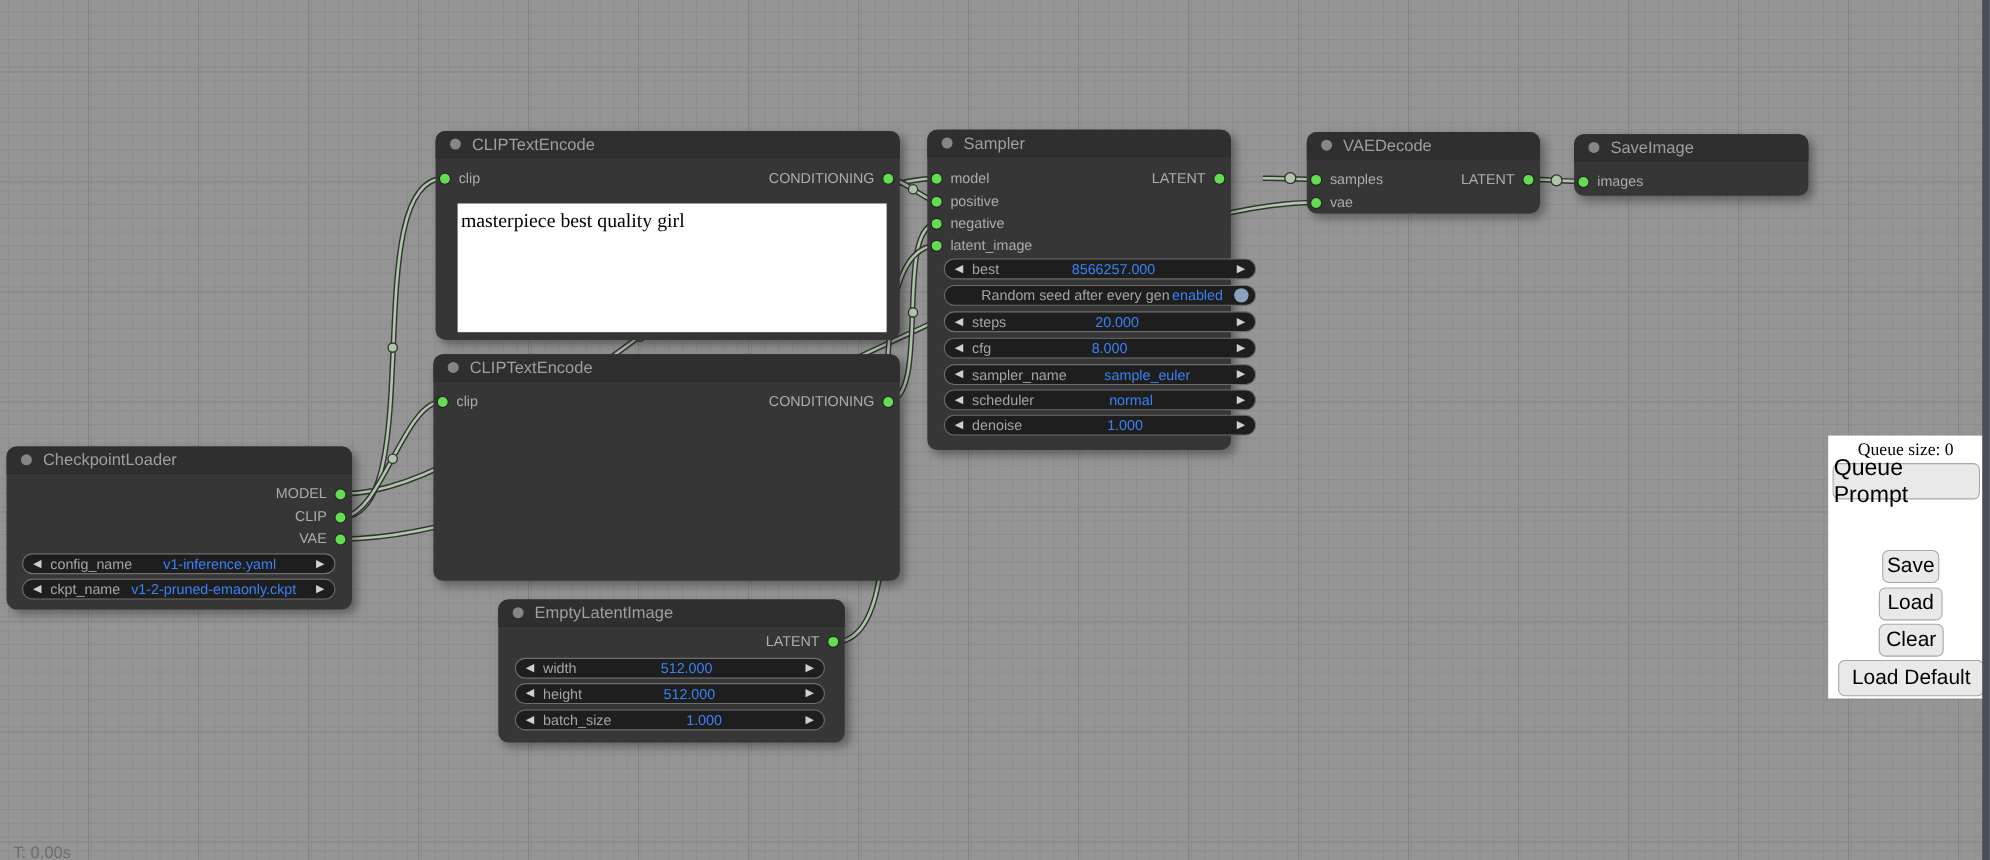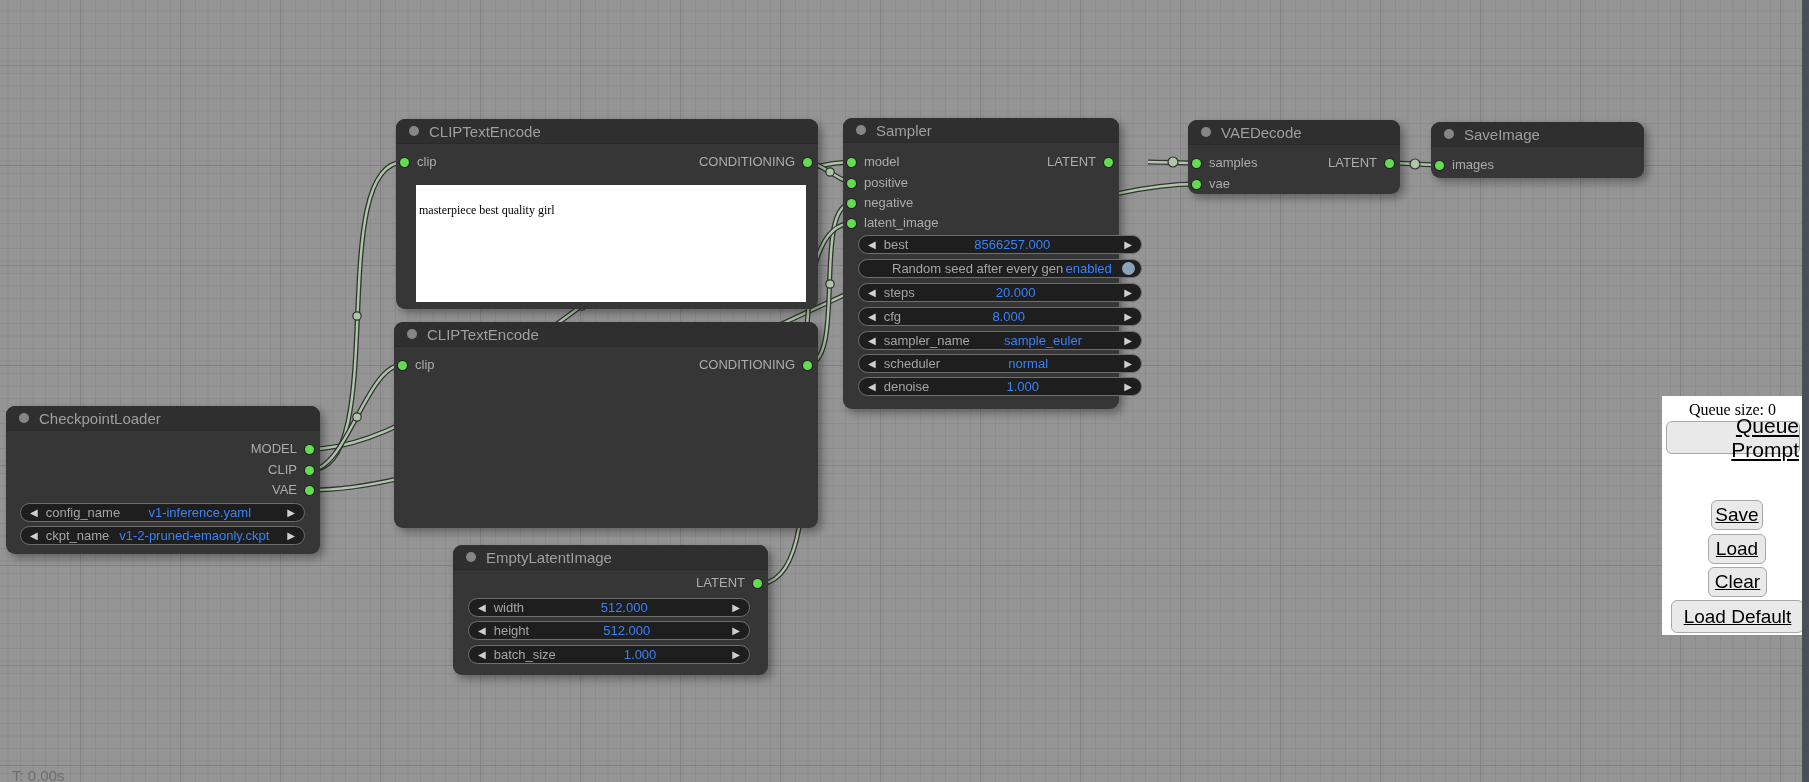--- a/index.html
+++ b/index.html
@@ -34,28 +34,28 @@
   .slot.out .sdot{right:0;}
   .widget{position:absolute;height:19px;background:#1e1e1e;border:1px solid #6e6e6e;
         border-radius:11px;display:flex;align-items:center;box-sizing:border-box;
         font-size:13px;color:#a5a5a5;padding:0 9px;}
   .warrow{font-size:10px;color:#cfcfcf;line-height:19px;flex:0 0 auto;}
   .wlabel{margin-left:8px;flex:0 0 auto;}
   .wvalue{flex:1 1 auto;text-align:center;margin-right:8px;color:#3b82f6;}
   .widget.toggle .wlabel{margin-left:24px;}
   .toggle-circle{flex:0 0 auto;width:13px;height:13px;border-radius:50%;background:#8ba2bc;margin-right:-3px;}
   .ta{position:absolute;background:#ffffff;border:none;resize:none;outline:none;
-        font-family:"Liberation Serif",serif;font-size:12px;color:#000;padding:18px 3px;box-sizing:border-box;}
+        font-family:"Liberation Serif",serif;font-size:18px;color:#000;padding:5px 3px;box-sizing:border-box;}
 
   #menu-panel{position:absolute;left:1662px;top:396px;width:141px;height:239px;background:#ffffff;z-index:3;}
   #queue-size{position:absolute;left:0;top:5px;width:100%;text-align:center;
         font-family:"Liberation Serif",serif;font-size:16px;color:#000;}
   .mbtn{position:absolute;background:#e9e9e9;border:1px solid #a8a8a8;border-radius:6px;
-        color:#000;text-align:right;box-sizing:border-box;font-family:"Liberation Sans",sans-serif;
-        display:flex;align-items:center;justify-content:center;text-decoration:underline;}
+        color:#000;text-align:left;box-sizing:border-box;font-family:"Liberation Sans",sans-serif;
+        display:flex;align-items:center;justify-content:center;}
   #btn-queue{left:4px;top:25px;width:134px;height:33px;font-size:21px;}
   #btn-save{left:49px;top:104px;width:52px;height:30px;font-size:19px;}
   #btn-load{left:46px;top:138px;width:58px;height:30px;font-size:19px;}
   #btn-clear{left:46px;top:171px;width:59px;height:30px;font-size:19px;}
   #btn-loaddefault{left:9px;top:204px;width:133px;height:33px;font-size:19px;}
 
   #right-strip{position:absolute;right:0;top:0;width:7px;height:782px;background:#4a4e58;z-index:4;}
   #timer-label{position:absolute;left:12px;top:767px;font-size:15px;color:#6d6d6d;z-index:2;}
 </style>
 </head>

